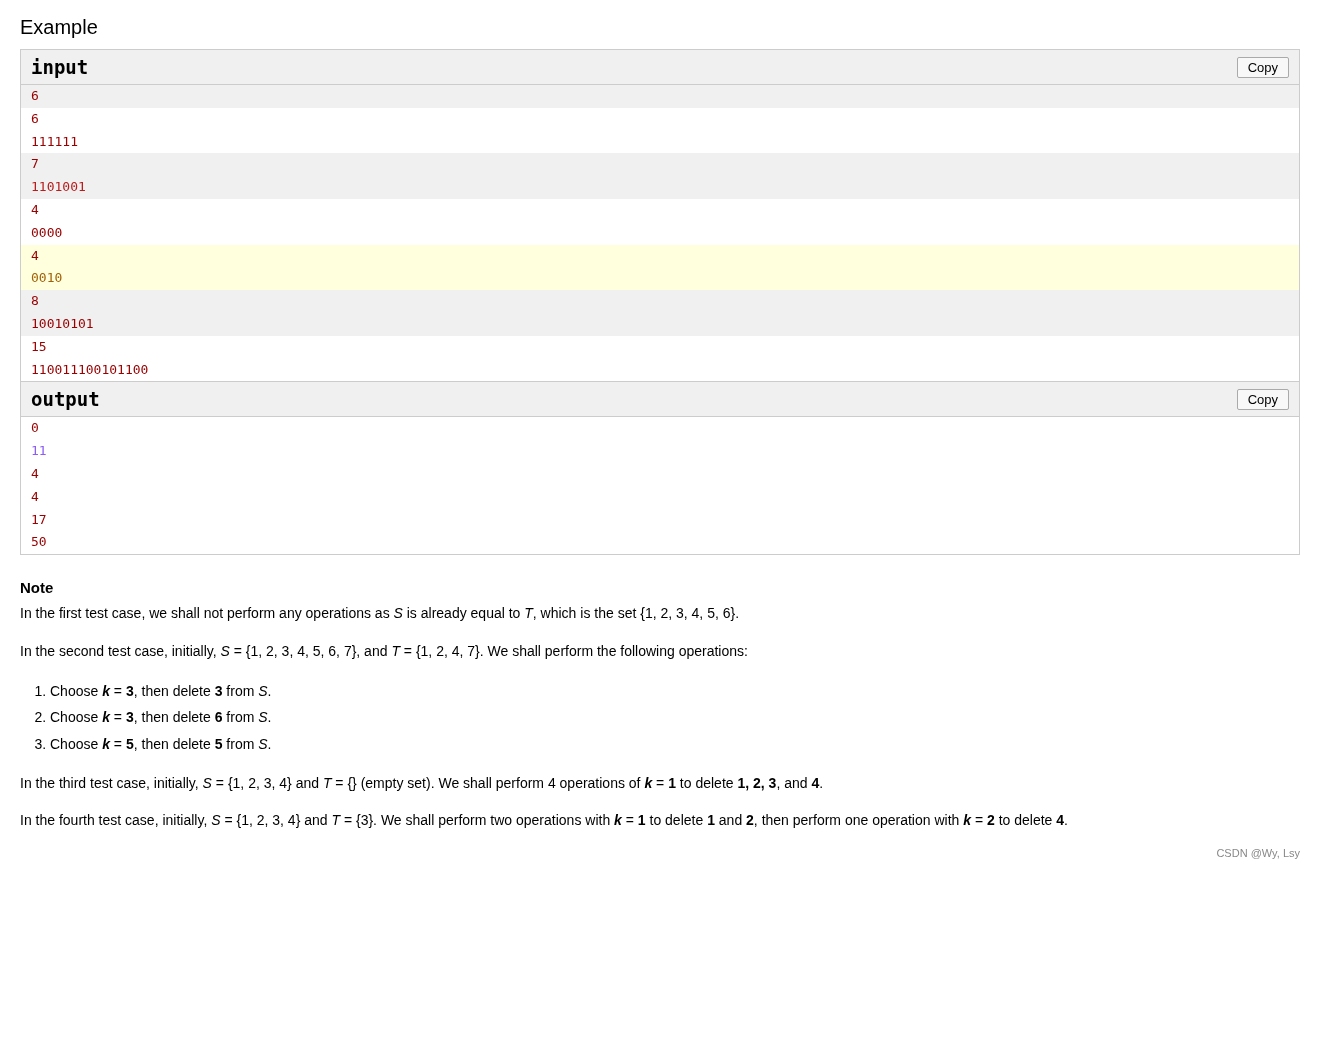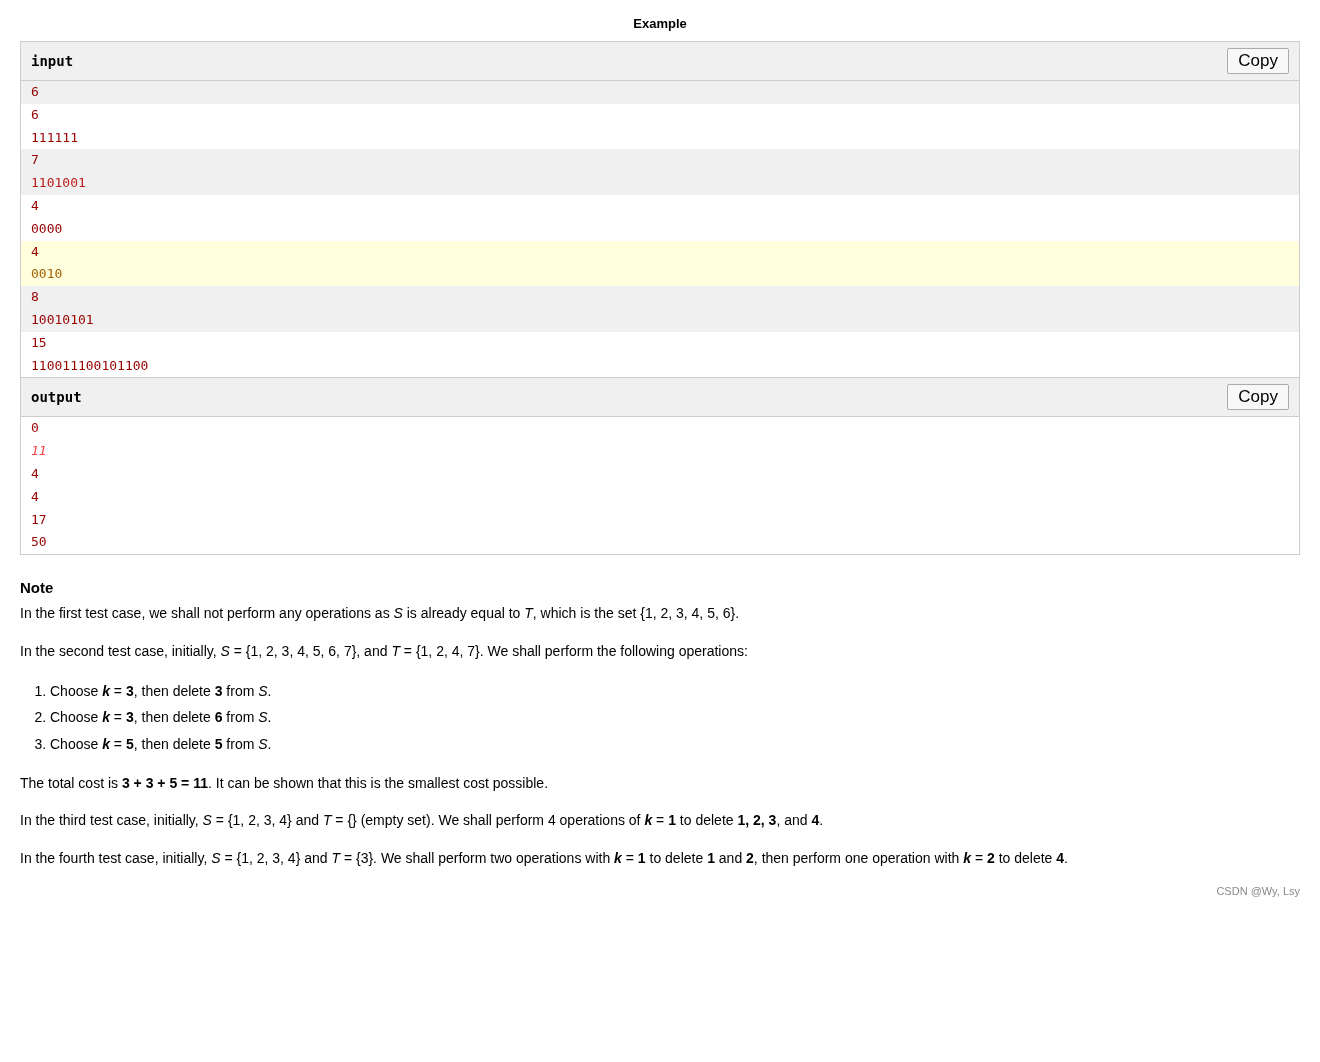--- a/index.html
+++ b/index.html
@@ -4,48 +4,47 @@
   <style>
     * { box-sizing: border-box; margin: 0; padding: 0; }
     body {
       font-family: Arial, sans-serif;
       font-size: 14px;
       background: #fff;
       color: #000;
       padding: 16px 20px;
     }
     .section-title {
-      font-size: 13px;
-      font-weight: bold;
+      font-size: 20px;
+      font-weight: normal;
       margin-bottom: 10px;
-      text-align: center;
     }
     .block-container {
       border: 1px solid #ccc;
       margin-bottom: 0;
     }
     .block-header {
       display: flex;
       justify-content: space-between;
       align-items: center;
       background: #f0f0f0;
       border-bottom: 1px solid #ccc;
       padding: 6px 10px;
     }
     .block-header-label {
       font-weight: bold;
       font-family: monospace;
-      font-size: 14px;
+      font-size: 19px;
     }
     .copy-btn {
       background: #f8f8f8;
       border: 1px solid #aaa;
       padding: 2px 10px;
       cursor: pointer;
-      font-size: 17px;
+      font-size: 13px;
       border-radius: 2px;
     }
     .code-block {
       font-family: monospace;
       font-size: 13px;
       line-height: 1.6;
       padding: 0;
     }
     .code-line {
       padding: 1px 10px;
@@ -121,21 +120,21 @@
       </div>
   </div>
 
   <div class="output-container">
     <div class="block-header">
       <span class="block-header-label">output</span>
       <button class="copy-btn">Copy</button>
     </div>
     <div class="code-block" id="output-lines">
         <span class="code-line plain" style="color: rgb(153, 0, 0);">0</span>
-        <span class="code-line plain" style="color: #ef4444; font-style: italic;">11</span>
+        <span class="code-line plain" style="color: #8b5cf6;">11</span>
         <span class="code-line plain" style="color: rgb(153, 0, 0);">4</span>
         <span class="code-line plain" style="color: rgb(153, 0, 0);">4</span>
         <span class="code-line plain" style="color: rgb(153, 0, 0);">17</span>
         <span class="code-line plain" style="color: rgb(153, 0, 0);">50</span>
       </div>
   </div>
 </div>
 
 <div class="note-section">
   <div class="note-title">Note</div>
@@ -147,23 +146,20 @@
   <p class="note-para">
     In the second test case, initially, <span class="math-italic">S</span> = {1, 2, 3, 4, 5, 6, 7}, and <span class="math-italic">T</span> = {1, 2, 4, 7}. We shall perform the following operations:
   </p>
 
   <ol class="note-list">
     <li>Choose <span class="math-bold">k</span> = <strong>3</strong>, then delete <strong>3</strong> from <span class="math-italic">S</span>.</li>
     <li>Choose <span class="math-bold">k</span> = <strong>3</strong>, then delete <strong>6</strong> from <span class="math-italic">S</span>.</li>
     <li>Choose <span class="math-bold">k</span> = <strong>5</strong>, then delete <strong>5</strong> from <span class="math-italic">S</span>.</li>
   </ol>
 
-  <p class="note-para">
-    The total cost is <strong>3 + 3 + 5 = 11</strong>. It can be shown that this is the smallest cost possible.
-  </p>
 
   <p class="note-para">
     In the third test case, initially, <span class="math-italic">S</span> = {1, 2, 3, 4} and <span class="math-italic">T</span> = {} (empty set). We shall perform 4 operations of <span class="math-bold">k</span> = <strong>1</strong> to delete <strong>1, 2, 3</strong>, and <strong>4</strong>.
   </p>
 
   <p class="note-para">
     In the fourth test case, initially, <span class="math-italic">S</span> = {1, 2, 3, 4} and <span class="math-italic">T</span> = {3}. We shall perform two operations with <span class="math-bold">k</span> = <strong>1</strong> to delete <strong>1</strong> and <strong>2</strong>, then perform one operation with <span class="math-bold">k</span> = <strong>2</strong> to delete <strong>4</strong>.
   </p>
 </div>
 

